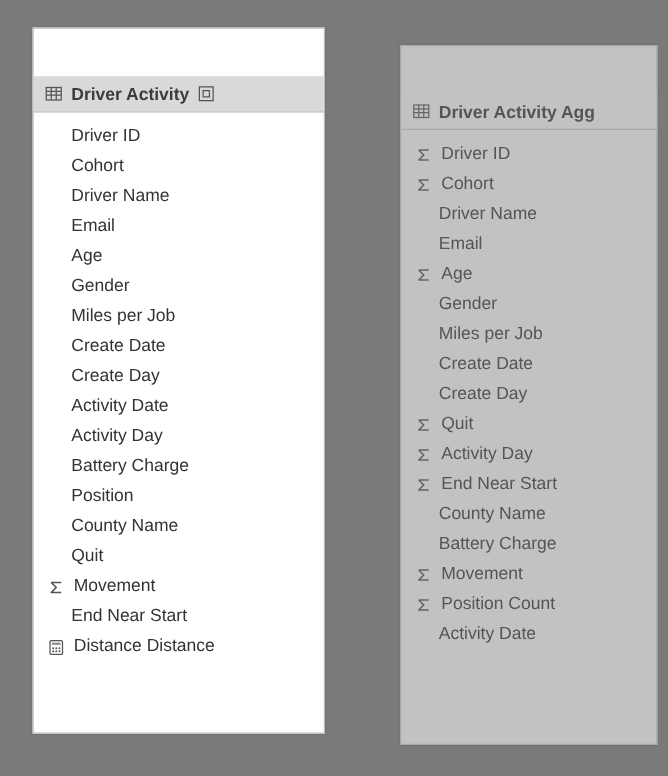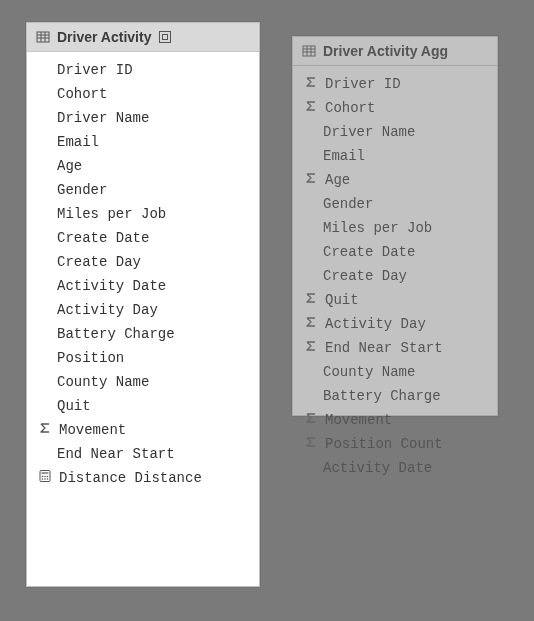--- a/index.html
+++ b/index.html
@@ -30,38 +30,38 @@
   }
   .card-header {
     display: flex;
     align-items: center;
     gap: 6px;
     padding: 6px 8px;
     background: #d9d9d9;
     border-bottom: 1px solid #c6c6c6;
     font-weight: 600;
     color: #3c3c3c;
+    margin-top: 38px;
   }
   .table-card.dim .card-header {
     background: #c2c2c2;
     border-bottom: 1px solid #a8a8a8;
     color: #555;
   }
   .card-body {
     padding: 6px 0 10px 0;
   }
   .field-row {
     display: flex;
-    align-items: flex-start;
+    align-items: flex-end;
     gap: 6px;
     padding: 2px 8px 2px 10px;
     line-height: 20px;
     color: #333;
     cursor: default;
-    font-family: Liberation Mono, monospace;
   }
   .table-card.dim .field-row { color: #555; }
   .field-icon {
     width: 16px;
     height: 16px;
     display: inline-flex;
     align-items: center;
     justify-content: center;
     flex: 0 0 16px;
   }
@@ -166,21 +166,21 @@
               <circle cx="4.5" cy="10" r="0.8" fill="#555"></circle>
               <circle cx="7" cy="10" r="0.8" fill="#555"></circle>
               <circle cx="9.5" cy="10" r="0.8" fill="#555"></circle>
             </svg>
           </span>
           <span class="field-label">Distance Distance</span>
         </div>
       </div>
   </div>
 
-  <div class="table-card dim" id="card-1" style="left: 284px; top: 28px; width: 206px; height: 380px;">
+  <div class="table-card dim" id="card-1" style="left: 312px; top: 28px; width: 206px; height: 560px;">
     <div class="card-header">
       <span class="field-icon">
         <svg width="14" height="14" viewBox="0 0 14 14">
           <rect x="1" y="2" width="12" height="10" fill="none" stroke="#666" stroke-width="1"></rect>
           <line x1="1" y1="5" x2="13" y2="5" stroke="#666" stroke-width="1"></line>
           <line x1="1" y1="8" x2="13" y2="8" stroke="#666" stroke-width="1"></line>
           <line x1="5" y1="2" x2="5" y2="12" stroke="#666" stroke-width="1"></line>
           <line x1="9" y1="2" x2="9" y2="12" stroke="#666" stroke-width="1"></line>
         </svg>
       </span>

